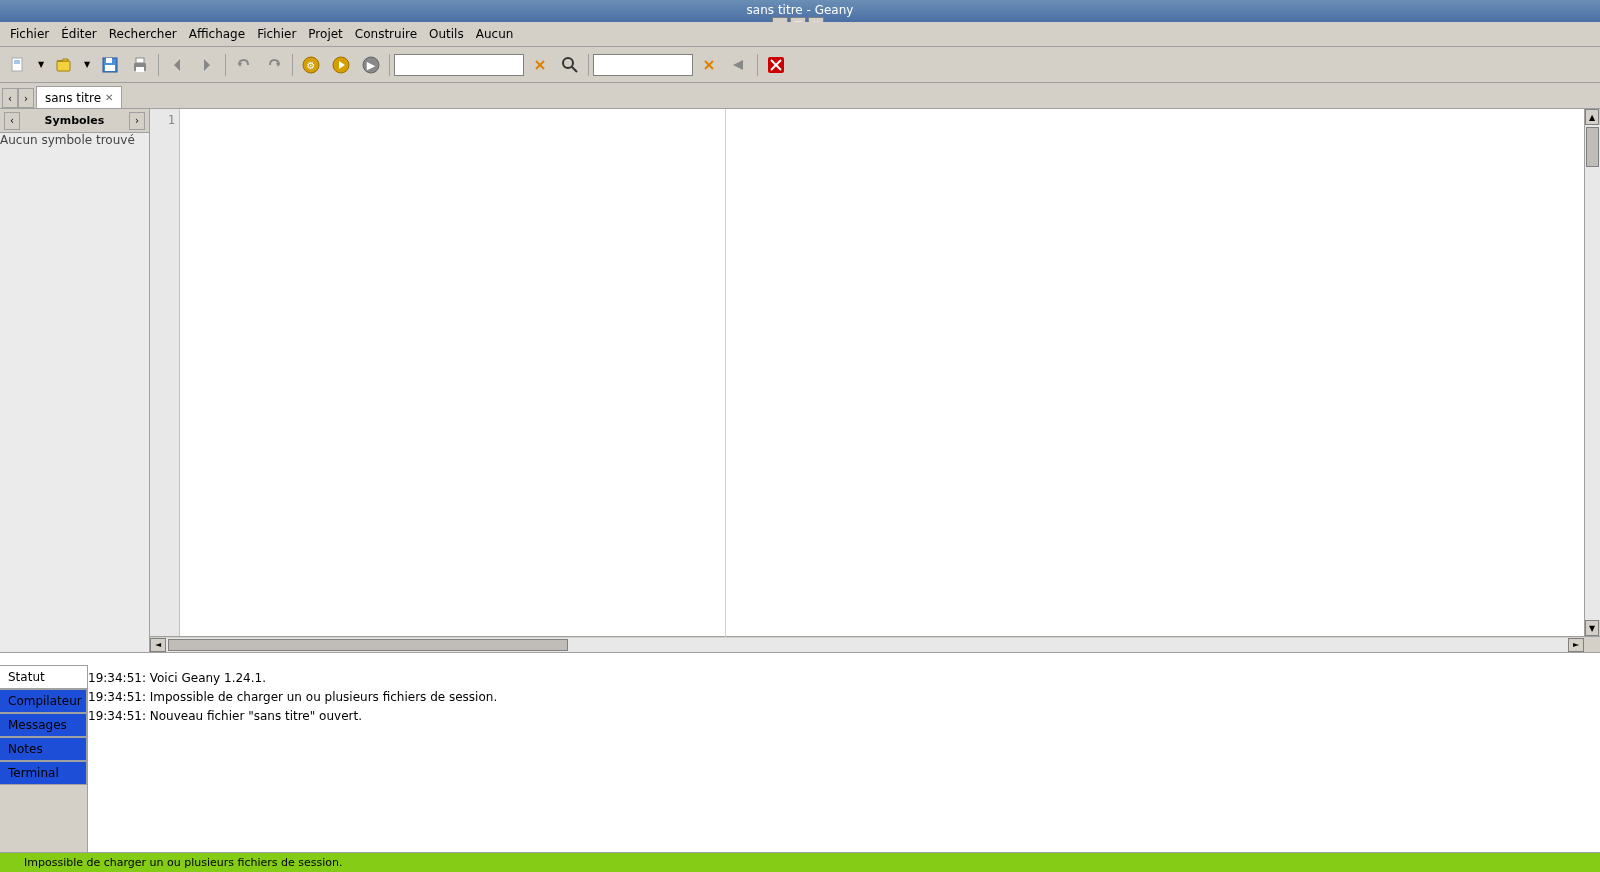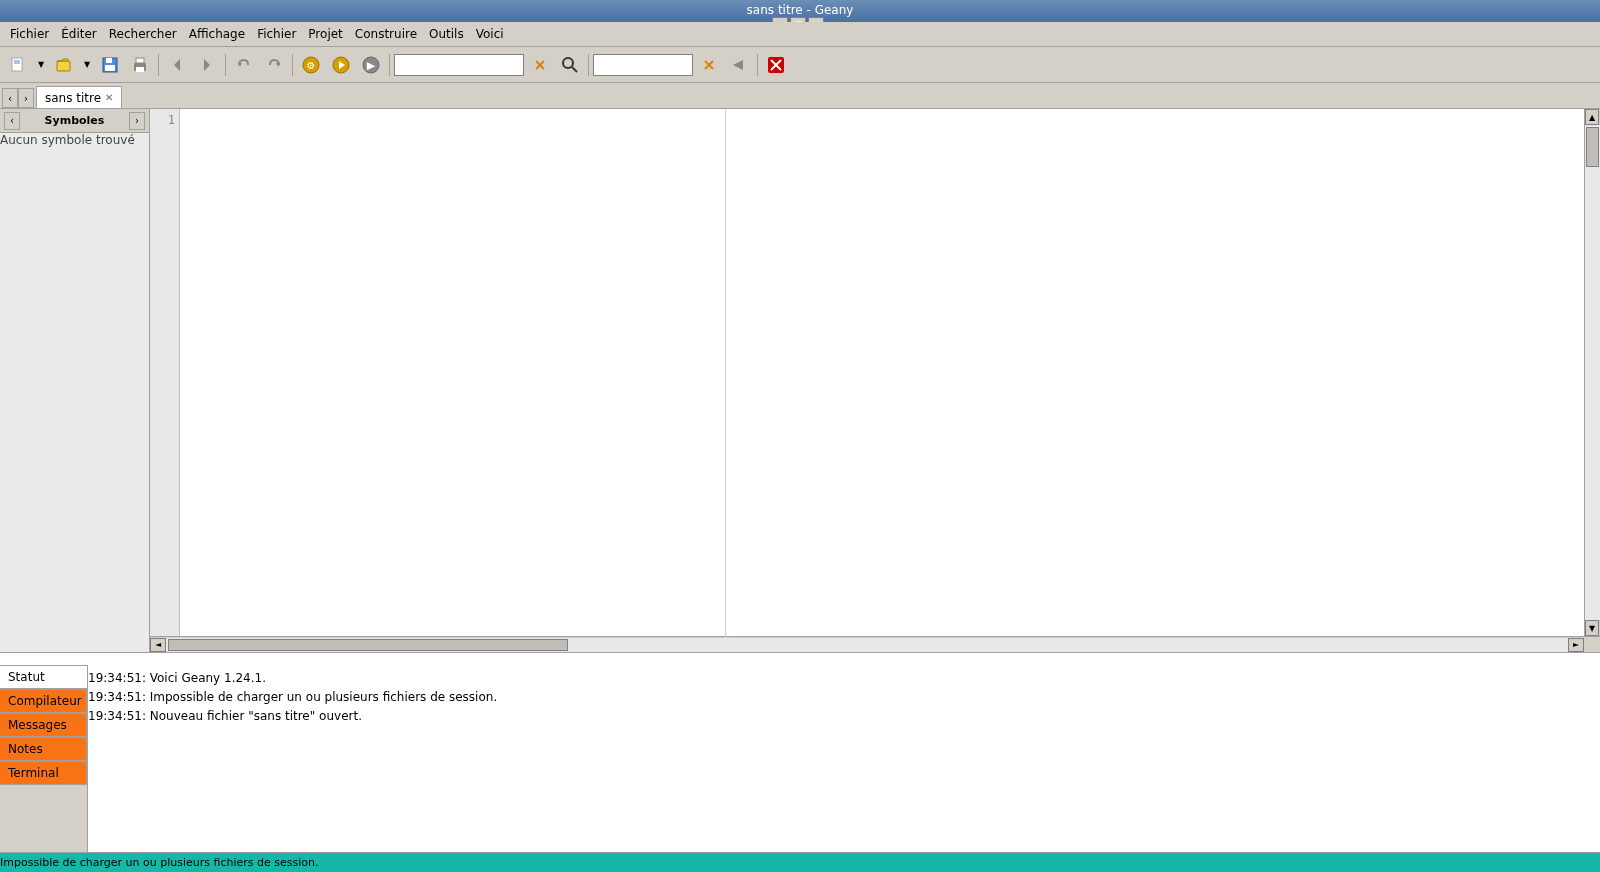--- a/index.html
+++ b/index.html
@@ -366,21 +366,21 @@
       display: flex;
       flex-direction: column;
       background: #d4d0c8;
       flex-shrink: 0;
     }
     .bottom-tab {
       padding: 4px 8px;
       font-size: 12px;
       border: 1px solid #a0a0a0;
       border-left: none;
-      background: #f97316;
+      background: #1d4ed8;
       cursor: pointer;
       white-space: nowrap;
     }
     .bottom-tab.active {
       background: white;
       border-right: none;
       font-weight: normal;
     }
     #bottom-content {
       flex: 1;
@@ -391,25 +391,25 @@
       line-height: 1.6;
     }
     .log-line {
       display: block;
       white-space: pre;
     }
 
     
     #status-bar {
       height: 20px;
-      background: #14b8a6;
+      background: #84cc16;
       border-top: 1px solid #a0a0a0;
       display: flex;
       align-items: center;
-      padding: 0 0;
+      padding: 0 24px;
       font-size: 11px;
       flex-shrink: 0;
     }
   </style>
 </head>
 <body>
 
 <div id="title-bar">
   <span class="title-icon"></span>
   <span class="title-text">sans titre - Geany</span>
@@ -422,21 +422,21 @@
 
 <div id="menu-bar">
   <span class="menu-item">Fichier</span>
   <span class="menu-item">Éditer</span>
   <span class="menu-item">Rechercher</span>
   <span class="menu-item">Affichage</span>
   <span class="menu-item">Fichier</span>
   <span class="menu-item">Projet</span>
   <span class="menu-item">Construire</span>
   <span class="menu-item">Outils</span>
-  <span class="menu-item">Voici</span>
+  <span class="menu-item">Aucun</span>
 </div>
 
 <div id="toolbar">
 
   <div class="toolbar-btn" title="Nouveau">
     <svg width="18" height="18" viewBox="0 0 18 18">
         <rect x="3" y="2" width="10" height="13" fill="white" stroke="#aaa" stroke-width="1"></rect>
         <line x1="5" y1="5" x2="11" y2="5" stroke="#4a90d9" stroke-width="1"></line>
         <line x1="5" y1="7" x2="11" y2="7" stroke="#4a90d9" stroke-width="1"></line>
       </svg>

